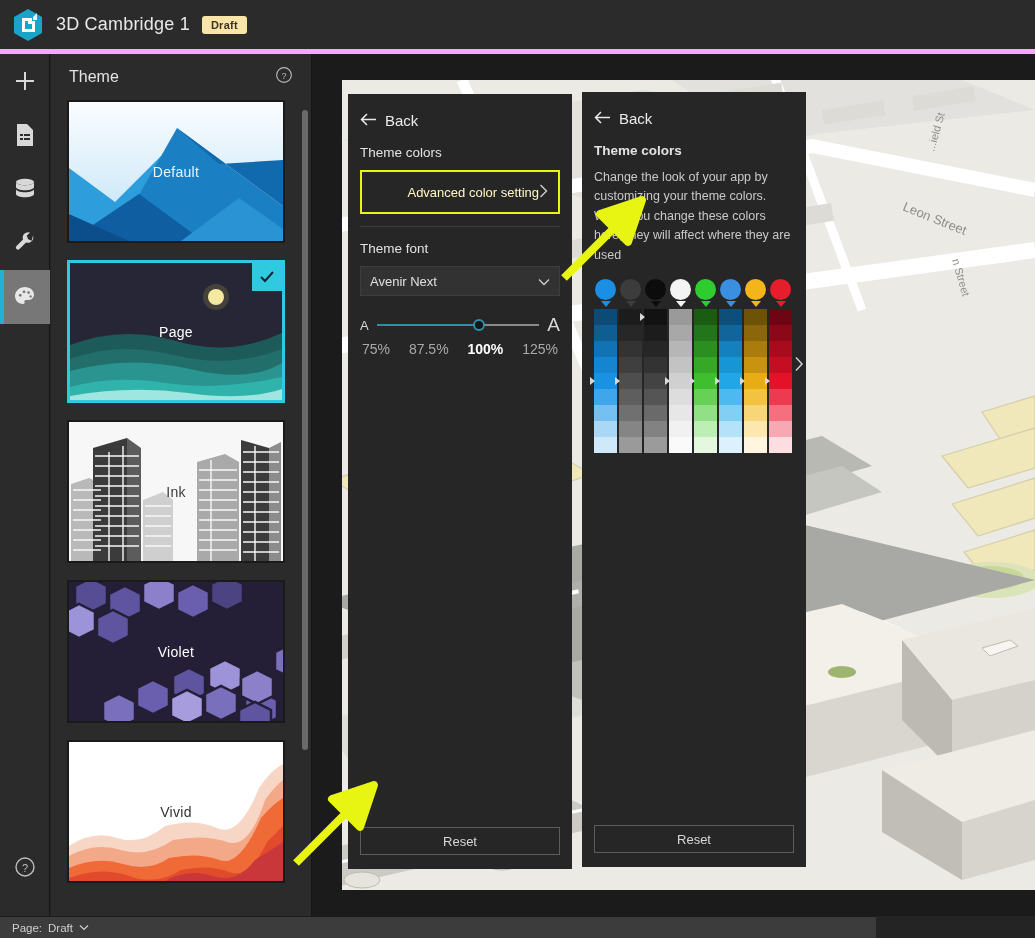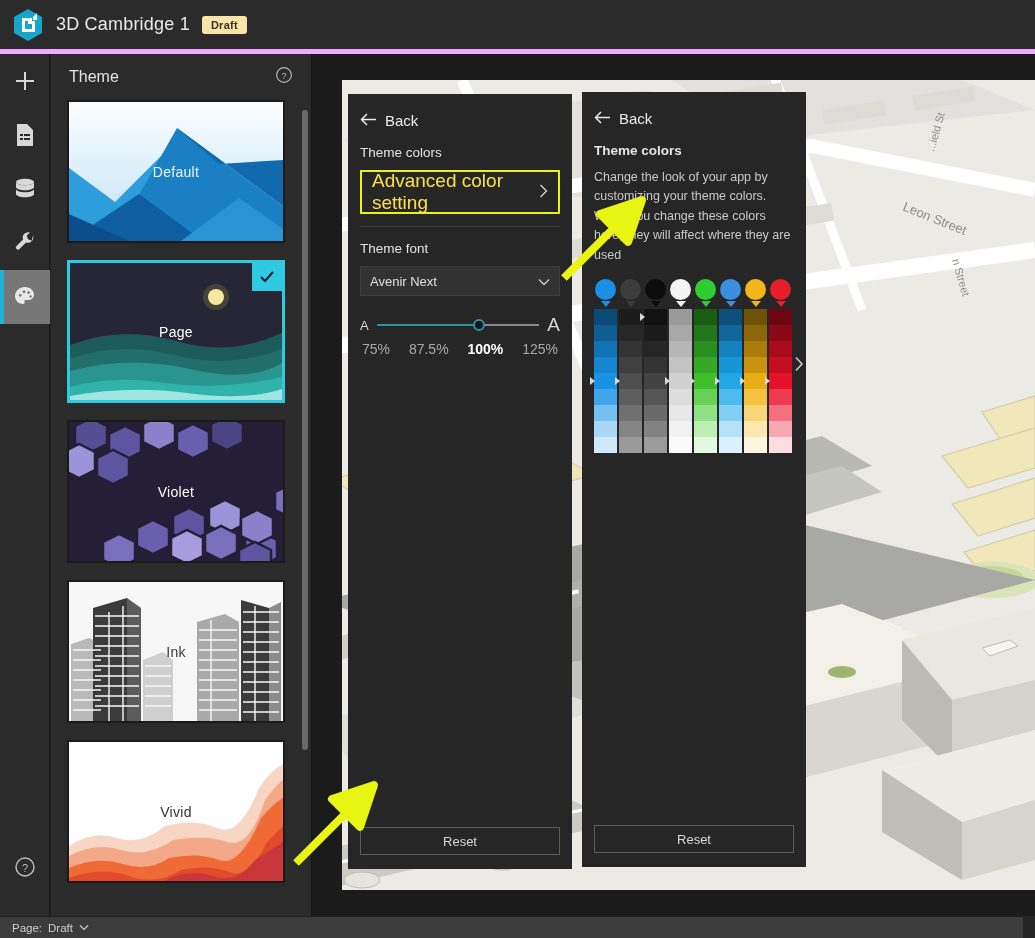--- a/index.html
+++ b/index.html
@@ -113,21 +113,21 @@
   .primary-wrap { display:flex; flex-direction:column; align-items:center; margin:10px 0 16px; }
   #primary-circle {
     width:44px; height:44px; border-radius:50%; background:#1f8ee8;
     display:flex; align-items:center; justify-content:center;
   }
   .primary-label { margin-top:9px; font-size:12px; color:#dcdcdc; }
 
   #adv-setting-wrap { border:2px solid #e8f412; padding:2px; margin-bottom:2px; }
   #adv-setting {
     height:36px; display:flex; align-items:center; justify-content:flex-end;
-    padding:0 8px; font-size:19px; color:#fde047; cursor:pointer;
+    padding:0 8px; font-size:13px; color:#fef9c3; cursor:pointer;
   }
   .panel-divider { height:1px; background:#3b3b3b; margin:12px 0 14px; }
 
   .font-select {
     height:30px; background:#323232; border:1px solid #3d3d3d; display:flex;
     align-items:center; justify-content:space-between; padding:0 9px;
     font-size:13px; color:#e0e0e0; cursor:pointer; margin-bottom:18px;
   }
   .slider-row { display:flex; align-items:center; gap:8px; }
   .slider-row .a-small { font-size:13px; color:#d8d8d8; }
@@ -165,21 +165,21 @@
     font-size:13px; font-family:"Liberation Sans", sans-serif; cursor:pointer;
   }
 
   
   .arrow { position:absolute; pointer-events:none; }
   #arrow-1 { left:288px; top:775px; }
   #arrow-2 { left:556px; top:190px; }
 
   
   #bottombar {
-    position:absolute; left:0; bottom:0; width:1023px; height:22px;
+    position:absolute; left:0; bottom:0; width:876px; height:22px;
     background:#3c3c3c; display:flex; align-items:center; gap:6px; padding-left:12px;
     border-top:1px solid #1c1c1c;
     margin-top:18px;
   }
   #bottombar .lbl { color:#cfcfcf; font-size:11.5px; }
   #bottombar .val { color:#cfcfcf; font-size:11.5px; }
   #bottombar .cv { color:#cfcfcf; font-size:10px; }
 </style>
 </head>
 <body>
@@ -296,20 +296,61 @@
           <path d="M0 108 Q60 92 120 106 T212 100 V137 H0 Z" fill="#2a9490"></path>
           <path d="M0 124 Q44 112 96 120 T212 114 V137 H0 Z" fill="#2fb3ab"></path>
           <path d="M0 133 Q60 122 118 130 T212 126 V137 H0 Z" fill="#9fe6e0"></path>
         </svg>
         <div class="label" style="color:#ffffff">Page</div>
         <div class="check-badge">
           <svg width="16" height="16" viewBox="0 0 16 16">
               <path d="M2 8 L6 12 L14 3" stroke="#123" stroke-width="2" fill="none"></path>
             </svg>
         </div>
+      </div>
+
+      <div class="theme-card">
+        <svg width="214" height="139" viewBox="0 0 214 139" preserveAspectRatio="none">
+          <rect width="214" height="139" fill="#f7f7f7"></rect>
+          <g fill="#b9b9b9">
+            <polygon points="2,62 20,56 20,139 2,139"></polygon>
+            <polygon points="20,56 34,62 34,139 20,139"></polygon>
+          </g>
+          <g fill="#3b3b3b">
+            <polygon points="24,26 58,16 58,139 24,139"></polygon>
+          </g>
+          <g fill="#5c5c5c">
+              <polygon points="58,16 72,26 72,139 58,139"></polygon>
+            </g>
+          <g fill="#cfcfcf">
+            <polygon points="74,78 94,70 94,139 74,139"></polygon>
+            <polygon points="94,70 104,78 104,139 94,139"></polygon>
+          </g>
+          <g fill="#a9a9a9">
+            <polygon points="128,40 156,32 156,139 128,139"></polygon>
+            <polygon points="156,32 170,40 170,139 156,139"></polygon>
+          </g>
+          <g fill="#3b3b3b">
+            <polygon points="172,18 200,26 200,139 172,139"></polygon>
+          </g>
+          <g fill="#8c8c8c">
+              <polygon points="200,26 212,20 212,139 200,139"></polygon>
+            </g>
+          <g stroke="#f7f7f7" stroke-width="1.6">
+            <path d="M26 34 H70 M26 44 H70 M26 54 H70 M26 64 H70 M26 74 H70 M26 84 H70 M26 94 H70 M26 104 H70 M26 114 H70 M26 124 H70"></path>
+            <path d="M130 48 H168 M130 58 H168 M130 68 H168 M130 78 H168 M130 88 H168 M130 98 H168 M130 108 H168 M130 118 H168 M130 128 H168"></path>
+            <path d="M174 30 H210 M174 40 H210 M174 50 H210 M174 60 H210 M174 70 H210 M174 80 H210 M174 90 H210 M174 100 H210 M174 110 H210 M174 120 H210 M174 130 H210"></path>
+            <path d="M4 68 H32 M4 78 H32 M4 88 H32 M4 98 H32 M4 108 H32 M4 118 H32 M4 128 H32"></path>
+            <path d="M76 84 H102 M76 94 H102 M76 104 H102 M76 114 H102 M76 124 H102"></path>
+          </g>
+          <g stroke="#f7f7f7" stroke-width="1.4">
+            <path d="M40 30 V139 M54 24 V139 M142 38 V139 M186 24 V139"></path>
+          </g>
+        </svg>
+        <div class="label" style="color:#3a3a3a">Ink</div>
       </div>
 
       <div class="theme-card">
         <svg width="214" height="139" viewBox="0 0 214 139" preserveAspectRatio="none">
           <rect width="214" height="139" fill="#241f36"></rect>
           <g stroke="#241f36" stroke-width="2.5">
             <polygon points="6,4 22,-4 38,4 38,22 22,30 6,22" fill="#564d94"></polygon>
             <polygon points="40,12 56,4 72,12 72,30 56,38 40,30" fill="#5e54a0"></polygon>
             <polygon points="74,2 90,-6 106,2 106,20 90,28 74,20" fill="#8b80c9"></polygon>
             <polygon points="108,10 124,2 140,10 140,28 124,36 108,28" fill="#6a5fae"></polygon>
@@ -326,61 +367,20 @@
             <polygon points="136,112 152,104 168,112 168,130 152,138 136,130" fill="#7a6fbd"></polygon>
             <polygon points="34,120 50,112 66,120 66,138 50,146 34,138" fill="#7a6fbd"></polygon>
             <polygon points="170,128 186,120 202,128 202,146 186,154 170,146" fill="#5e54a0"></polygon>
           </g>
         </svg>
         <div class="label" style="color:#ffffff">Violet</div>
       </div>
 
       <div class="theme-card">
         <svg width="214" height="139" viewBox="0 0 214 139" preserveAspectRatio="none">
-          <rect width="214" height="139" fill="#f7f7f7"></rect>
-          <g fill="#b9b9b9">
-            <polygon points="2,62 20,56 20,139 2,139"></polygon>
-            <polygon points="20,56 34,62 34,139 20,139"></polygon>
-          </g>
-          <g fill="#3b3b3b">
-            <polygon points="24,26 58,16 58,139 24,139"></polygon>
-          </g>
-          <g fill="#5c5c5c">
-              <polygon points="58,16 72,26 72,139 58,139"></polygon>
-            </g>
-          <g fill="#cfcfcf">
-            <polygon points="74,78 94,70 94,139 74,139"></polygon>
-            <polygon points="94,70 104,78 104,139 94,139"></polygon>
-          </g>
-          <g fill="#a9a9a9">
-            <polygon points="128,40 156,32 156,139 128,139"></polygon>
-            <polygon points="156,32 170,40 170,139 156,139"></polygon>
-          </g>
-          <g fill="#3b3b3b">
-            <polygon points="172,18 200,26 200,139 172,139"></polygon>
-          </g>
-          <g fill="#8c8c8c">
-              <polygon points="200,26 212,20 212,139 200,139"></polygon>
-            </g>
-          <g stroke="#f7f7f7" stroke-width="1.6">
-            <path d="M26 34 H70 M26 44 H70 M26 54 H70 M26 64 H70 M26 74 H70 M26 84 H70 M26 94 H70 M26 104 H70 M26 114 H70 M26 124 H70"></path>
-            <path d="M130 48 H168 M130 58 H168 M130 68 H168 M130 78 H168 M130 88 H168 M130 98 H168 M130 108 H168 M130 118 H168 M130 128 H168"></path>
-            <path d="M174 30 H210 M174 40 H210 M174 50 H210 M174 60 H210 M174 70 H210 M174 80 H210 M174 90 H210 M174 100 H210 M174 110 H210 M174 120 H210 M174 130 H210"></path>
-            <path d="M4 68 H32 M4 78 H32 M4 88 H32 M4 98 H32 M4 108 H32 M4 118 H32 M4 128 H32"></path>
-            <path d="M76 84 H102 M76 94 H102 M76 104 H102 M76 114 H102 M76 124 H102"></path>
-          </g>
-          <g stroke="#f7f7f7" stroke-width="1.4">
-            <path d="M40 30 V139 M54 24 V139 M142 38 V139 M186 24 V139"></path>
-          </g>
-        </svg>
-        <div class="label" style="color:#3a3a3a">Ink</div>
-      </div>
-
-      <div class="theme-card">
-        <svg width="214" height="139" viewBox="0 0 214 139" preserveAspectRatio="none">
           <rect width="214" height="139" fill="#ffffff"></rect>
           <path d="M0 104 Q24 88 48 96 T96 84 Q126 76 148 86 T190 46 Q202 28 214 22 V139 H0 Z" fill="#f8d6c6"></path>
           <path d="M0 114 Q26 100 52 108 T104 98 Q136 92 158 100 T196 58 Q206 44 214 38 V139 H0 Z" fill="#f3a887"></path>
           <path d="M0 126 Q28 114 54 122 T100 116 Q130 110 150 118 T192 76 Q204 62 214 56 V139 H0 Z" fill="#ef6a37"></path>
           <path d="M0 136 Q32 124 60 134 T112 128 Q140 122 160 130 T198 100 Q208 90 214 84 V139 H0 Z" fill="#e14a2a"></path>
           <path d="M96 139 Q120 126 144 134 T186 118 Q202 108 214 100 V139 Z" fill="#c9373a"></path>
         </svg>
         <div class="label" style="color:#333333">Vivid</div>
       </div>
     </div>

